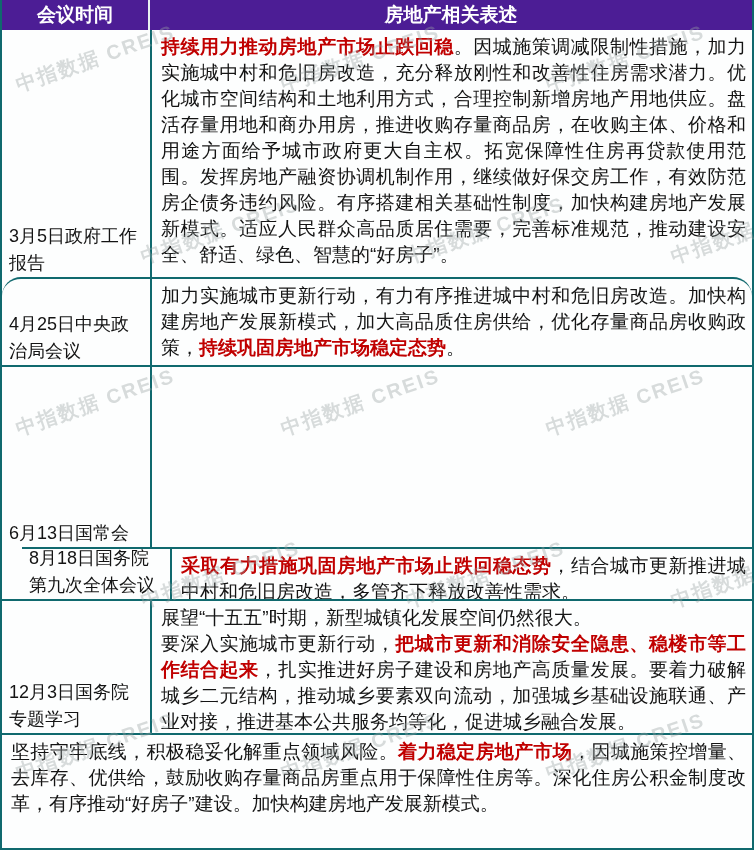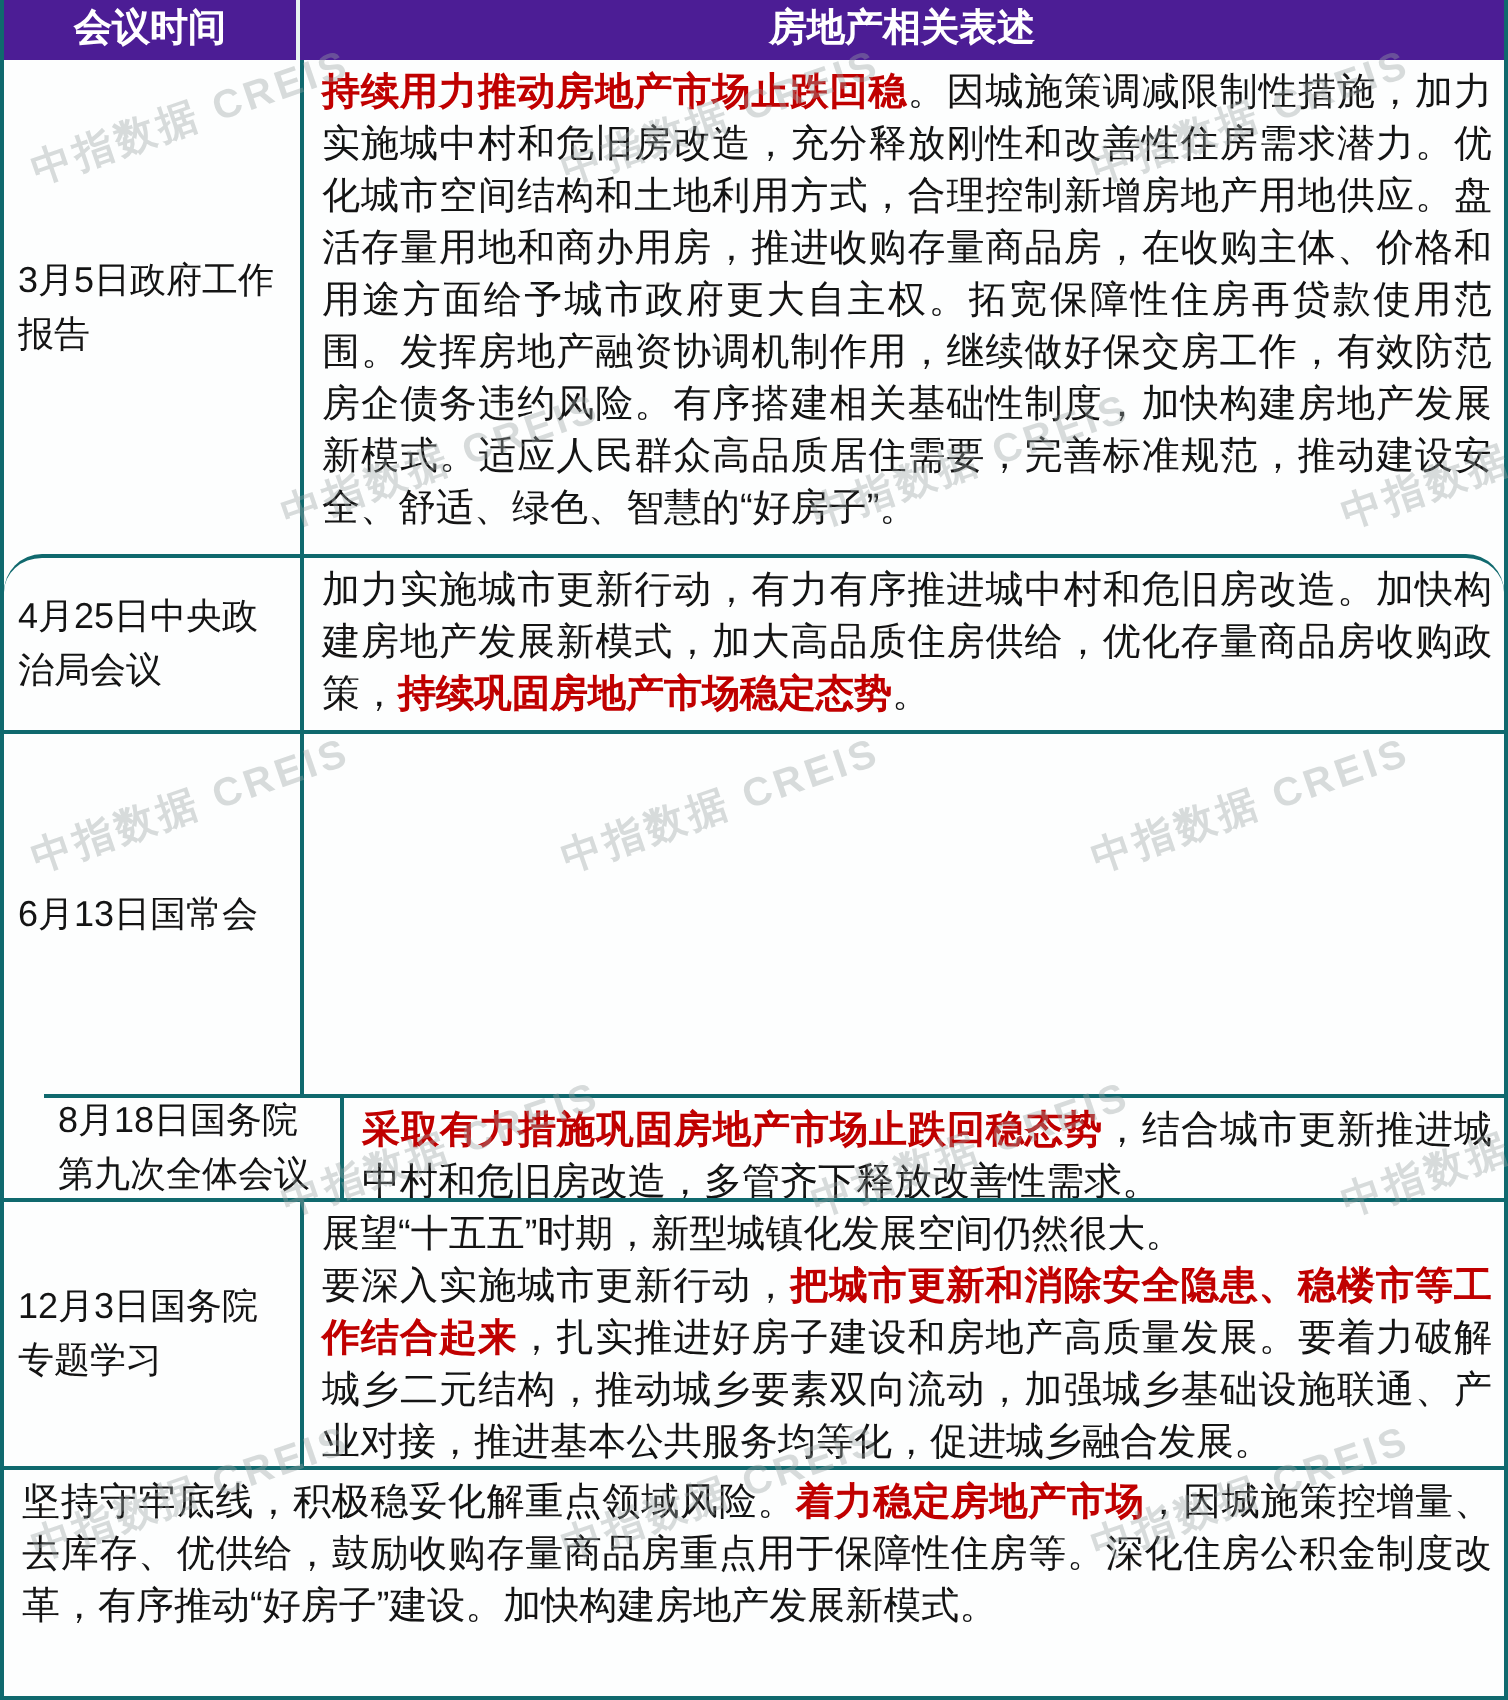--- a/index.html
+++ b/index.html
@@ -22,21 +22,21 @@
   }
   .th-time{width:148px;border-right:2px solid #e8f2f1;box-sizing:border-box;}
   .th-statement{flex:1;}
   .trow{
     display:flex;box-sizing:border-box;border-top:2px solid #10696e;
     background:#fdfefe;
   }
   .trow:first-child{border-top:none;}
   .time-cell{
     width:150px;box-sizing:border-box;border-right:2px solid #10696e;
-    display:flex;align-items:center;
+    display:flex;align-items:flex-end;
     padding:0 3px 0 7px;
     font-size:18px;line-height:27px;color:#141414;
   }
   .stmt-cell{
     flex:1;box-sizing:border-box;overflow:hidden;
     padding:4px 6px 2px 9px;
     font-size:19px;line-height:26px;color:#141414;
     text-align:justify;text-justify:inter-ideograph;
   }
   .hl{color:#c00000;font-weight:bold;}

